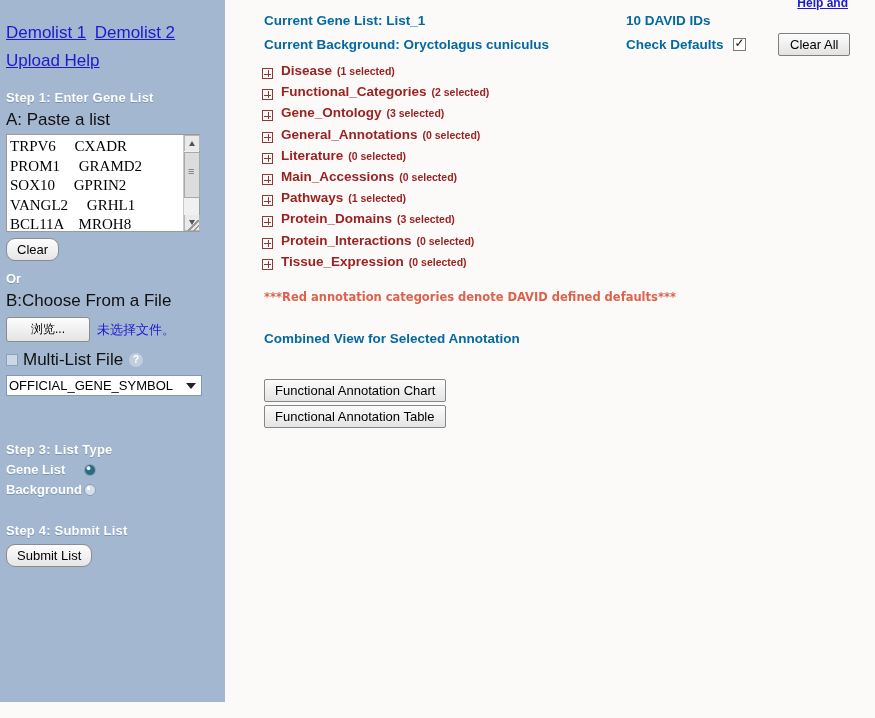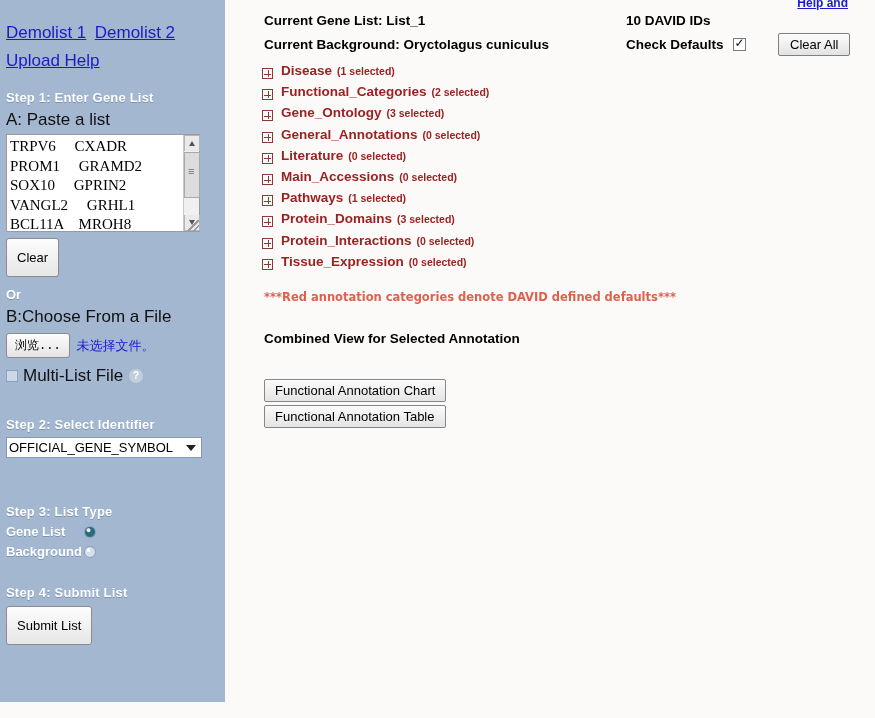--- a/index.html
+++ b/index.html
@@ -118,31 +118,31 @@
       linear-gradient(135deg, transparent 45%, #9a9a9a 45%, #9a9a9a 55%, transparent 55%),
       linear-gradient(135deg, transparent 70%, #9a9a9a 70%, #9a9a9a 80%, transparent 80%);
   }
 
   .gray-btn {
     font-family: "Liberation Sans", sans-serif;
     font-size: 13px;
     color: #000;
     background: linear-gradient(#fdfdfd, #e6e6e6);
     border: 1px solid #8c8c8c;
-    border-radius: 3px;
-    padding: 11px 10px;
+    border-radius: 9px;
+    padding: 3px 10px;
     cursor: pointer;
   }
   #clear-btn { margin-top: 6px; }
 
   .file-row { margin-top: 6px; display: flex; align-items: center; }
   #browse-btn {
-    font-family: Liberation Mono, monospace;
+    font-family: Liberation Sans, sans-serif;
     font-size: 12px;
-    padding: 3px 8px;
+    padding: 3px 24px;
     background: linear-gradient(#fdfdfd, #e4e4e4);
     border: 1px solid #8c8c8c;
     border-radius: 3px;
     cursor: pointer;
     color: #000;
   }
   #no-file-text {
     color: #1a1ad0;
     font-size: 13px;
     margin-left: 7px;
@@ -213,21 +213,21 @@
   #help-and-link {
     position: absolute;
     right: 27px; top: -4px;
     color: #1a1ad0;
     text-decoration: underline;
     font-size: 12px;
     font-weight: bold;
     cursor: pointer;
   }
   .green-head {
-    color: #000000;
+    color: #0369a1;
     font-weight: bold;
     font-size: 13.5px;
     white-space: nowrap;
   }
   #gene-list-line { position: absolute; left: 31px; top: 13px; }
   #background-line { position: absolute; left: 31px; top: 37px; }
   #david-ids-line  { position: absolute; left: 393px; top: 13px; }
 
   #check-defaults-row {
     position: absolute; left: 393px; top: 37px;
@@ -371,21 +371,20 @@
         <button id="browse-btn">浏览...</button>
         <span id="no-file-text">未选择文件。</span>
       </div>
 
       <div class="multilist-row">
         <span class="chk"></span>
         <span id="multilist-label">Multi-List File</span>
         <span id="help-q">?</span>
       </div>
 
-      <div class="step-head" style="margin-top:31px">Step 2: Select Identifier</div>
       <div id="identifier-select">
         <span>OFFICIAL_GENE_SYMBOL</span>
         <span id="sel-arrow"></span>
       </div>
 
       <div class="step-head" style="margin-top:46px">Step 3: List Type</div>
       <div class="radio-row">
         <span class="small-bold-white radio-label">Gene List</span>
         <span class="radio on"></span>
       </div>

